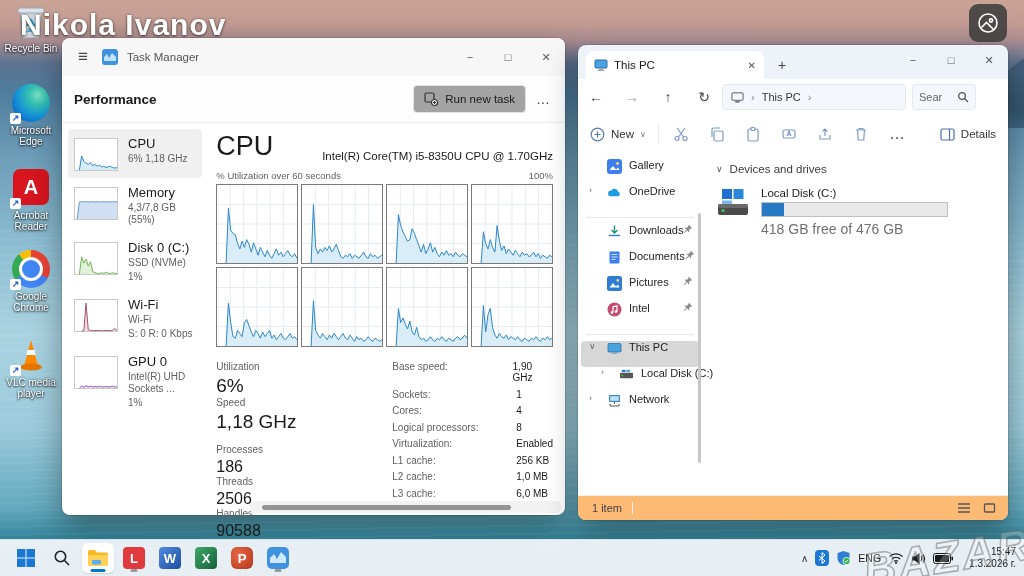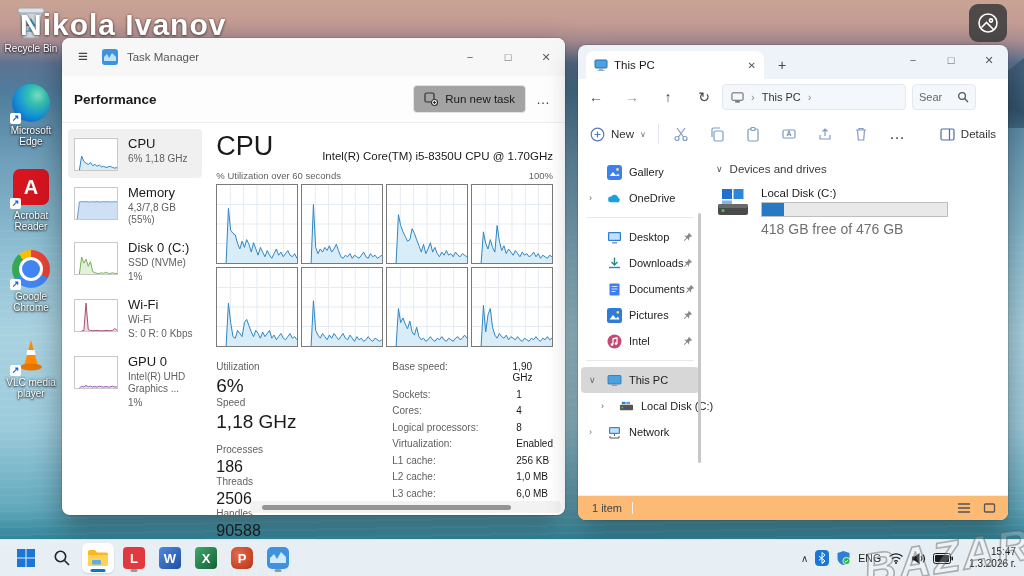--- a/index.html
+++ b/index.html
@@ -96,21 +96,21 @@
       padding:0 6px;box-sizing:border-box;justify-content:space-between;}
   .ex-tools{height:38px;display:flex;align-items:center;background:#fff;border-bottom:1px solid #e8ecf2;}
   .tool{color:#7e9cc4;margin:0 10px;display:flex;align-items:center;}
   .newbtn{display:flex;align-items:center;gap:6px;margin-left:12px;margin-right:8px;
       font-size:11.5px;color:#333;}
   .tool-div{width:1px;height:20px;background:#e3e7ee;margin:0 4px;}
   .detailsbtn{margin-left:auto;margin-right:12px;display:flex;align-items:center;gap:6px;
       font-size:11.5px;color:#333;}
   .ex-body{position:absolute;top:108px;bottom:24px;left:0;right:0;background:#fff;display:flex;}
   .ex-side{width:124px;padding-top:6px;position:relative;}
-  .srow{height:26px;display:flex;align-items:center;font-size:11px;color:#222;
+  .srow{height:26px;display:flex;align-items:flex-start;font-size:11px;color:#222;
       position:relative;padding-left:28px;border-radius:4px;margin:0 3px;}
   .srow .chev{position:absolute;left:8px;color:#666;font-size:9px;}
   .srow .ric{position:absolute;left:26px;width:15px;height:15px;margin-top:0;}
   .srow .lab{margin-left:20px;white-space:nowrap;}
   .srow .pin{margin-left:auto;margin-right:6px;color:#888;}
   .srow.sel{background:#d7d7d7;}
   .srow.child{padding-left:40px;}
   .srow.child .chev{left:20px;}
   .srow.child .ric{left:38px;}
   .sdiv{height:1px;background:#e8e8e8;margin:6px 8px;}
@@ -287,21 +287,21 @@
       </div>
       <div class="tm-item">
         <div class="thumb chart" style="border-color: rgb(201, 201, 201);">
             <svg viewBox="0 0 100 100" preserveAspectRatio="none">
               <polygon points="10.5,100 10.5,100.0 15.8,94.0 21.1,97.0 26.3,92.0 31.6,96.0 36.8,94.0 42.1,97.0 47.4,95.0 52.6,97.0 57.9,94.0 63.2,96.0 68.4,97.0 73.7,95.0 78.9,97.0 84.2,96.0 89.5,94.0 94.7,97.0 100.0,96.0 100,100" fill="#eadcf2"></polygon>
               <polyline points="10.5,100.0 15.8,94.0 21.1,97.0 26.3,92.0 31.6,96.0 36.8,94.0 42.1,97.0 47.4,95.0 52.6,97.0 57.9,94.0 63.2,96.0 68.4,97.0 73.7,95.0 78.9,97.0 84.2,96.0 89.5,94.0 94.7,97.0 100.0,96.0" fill="none" stroke="#9a60b0" stroke-width="1" vector-effect="non-scaling-stroke"></polyline>
             </svg>
           </div>
         <div>
             <div class="t">GPU 0</div>
-             <div class="s">Intel(R) UHD Graphics ...</div>
+             <div class="s">Intel(R) UHD Sockets ...</div>
              <div class="s">1%</div>
           </div>
       </div>
     </div>
     <div class="tm-main">
       <div class="cpu-hrow">
         <span class="cpu-big">CPU</span>
         <span class="cpu-sub">Intel(R) Core(TM) i5-8350U CPU @ 1.70GHz</span>
       </div>
       <div class="gl-row">
@@ -603,31 +603,20 @@
       </div>
       <div class="srow">
         <span class="chev">›</span>
         <svg class="ric" viewBox="0 0 16 12">
             <path d="M4 10a3 3 0 01.4-6A4.2 4.2 0 0112 5.2 2.8 2.8 0 0112.5 10z" fill="#1e9de0"></path>
           </svg>
         <span class="lab">OneDrive</span>
       </div>
       <div class="sdiv"></div>
       <div class="srow">
-        <svg class="ric" viewBox="0 0 15 15">
-            <rect x="1" y="2" width="13" height="9" rx="1" fill="#2e7cd6"></rect>
-            <rect x="2.2" y="3.2" width="10.6" height="6.6" fill="#bfe0ff"></rect>
-            <rect x="5" y="12" width="5" height="1.6" fill="#8aa2b8"></rect>
-          </svg>
-        <span class="lab">Desktop</span>
-        <svg class="pin" width="10" height="10" viewBox="0 0 12 12" fill="#888">
-            <path d="M7 1l4 4-2.2.6L7.4 7l-.2 3.4L5 7.6 1.8 10.8 1 10l3.2-3.2L1.4 4.6 4.8 4.4 6.2 3z"></path>
-          </svg>
-      </div>
-      <div class="srow">
         <svg class="ric" viewBox="0 0 15 15" fill="none" stroke="#1f8f7a" stroke-width="1.4">
             <path d="M7.5 1.5v7M4.5 6l3 3 3-3"></path>
             <path d="M2 11.5h11" stroke="#2e7cd6"></path>
           </svg>
         <span class="lab">Downloads</span>
         <svg class="pin" width="10" height="10" viewBox="0 0 12 12" fill="#888">
             <path d="M7 1l4 4-2.2.6L7.4 7l-.2 3.4L5 7.6 1.8 10.8 1 10l3.2-3.2L1.4 4.6 4.8 4.4 6.2 3z"></path>
           </svg>
       </div>
       <div class="srow">

